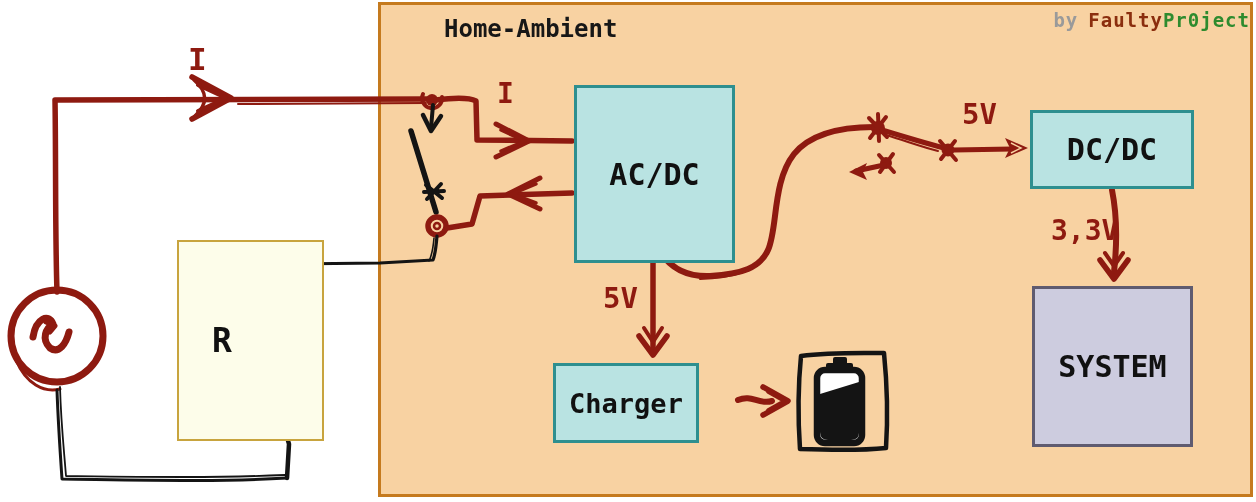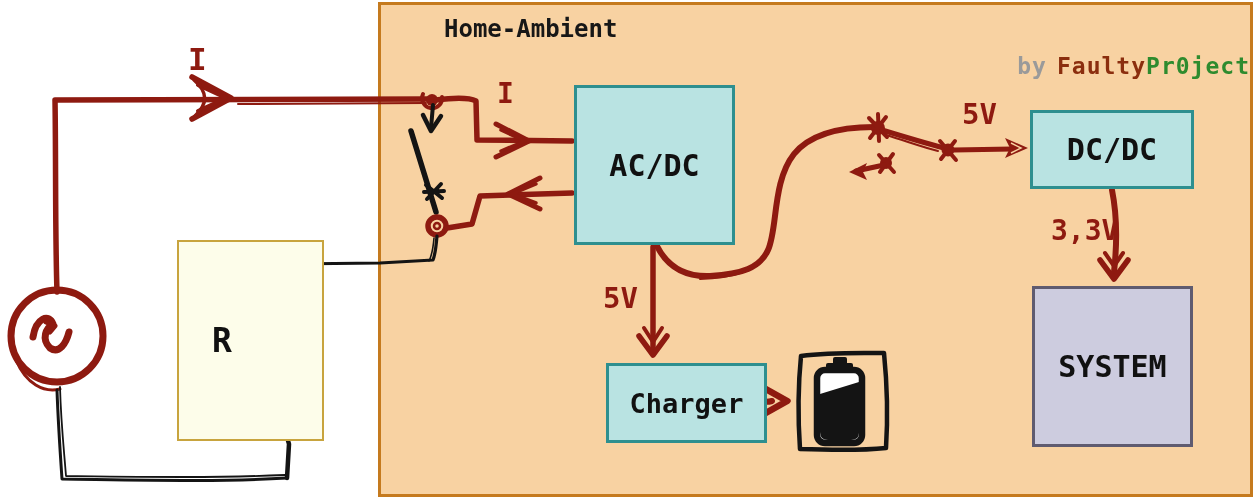--- a/index.html
+++ b/index.html
@@ -10,30 +10,30 @@
     --resistor_bg:#fdfdea; --resistor_border:#c8a43e;
     --credit_by:#9a9a9a; --credit_faulty:#8b2e0e; --credit_project:#2e8b2e;
   }
   *{margin:0;padding:0;box-sizing:border-box;}
   body{background:#ffffff;font-family:"DejaVu Sans Mono","Liberation Mono",monospace;}
   .stage{position:relative;width:1256px;height:502px;background:#fff;overflow:hidden;}
   .panel{position:absolute;left:378px;top:2px;width:875px;height:495px;
          background:var(--panel_bg);border:3px solid var(--panel_border);}
   .panel-title{position:absolute;left:396px;top:15px;font-size:24px;font-weight:bold;
                color:#171717;letter-spacing:0px;margin-left:48px;}
-  .credit{position:absolute;right:6px;top:9px;font-size:23px;font-weight:bold;letter-spacing:1px;white-space:nowrap;margin-top:44px;}
+  .credit{position:absolute;right:6px;top:9px;font-size:19px;font-weight:bold;letter-spacing:1px;white-space:nowrap;}
   .credit .by{color:var(--credit_by);margin-right:10px;}
   .credit .f{color:var(--credit_faulty);}
   .credit .p{color:var(--credit_project);}
   .block{position:absolute;display:flex;align-items:center;justify-content:center;
          color:#111;font-weight:bold;}
   .cyan{background:var(--block_fill);border:3px solid var(--block_border);}
-  .b-acdc{left:574px;top:85px;width:161px;height:160px;font-size:30px;}
+  .b-acdc{left:574px;top:85px;width:161px;height:178px;font-size:30px;}
   .b-dcdc{left:1030px;top:110px;width:164px;height:79px;font-size:30px;}
-  .b-charger{left:606px;top:363px;width:161px;height:80px;font-size:27px;}
+  .b-charger{left:553px;top:363px;width:146px;height:80px;font-size:27px;}
   .b-system{left:1032px;top:286px;width:161px;height:161px;font-size:30px;
             background:var(--system_bg);border:3px solid var(--system_border);}
   .b-resistor{left:177px;top:240px;width:147px;height:201px;font-size:33px;
               background:var(--resistor_bg);border:2px solid var(--resistor_border);
               justify-content:flex-start;padding-left:33px;}
   .rlabel{position:absolute;color:var(--wire_red);font-weight:bold;line-height:1;}
   .l-i-left{left:188px;top:44px;font-size:31px;}
   .l-i-right{left:497px;top:80px;font-size:28px;}
   .l-5v-top{left:962px;top:100px;font-size:29px;}
   .l-5v-chg{left:603px;top:284px;font-size:29px;}

